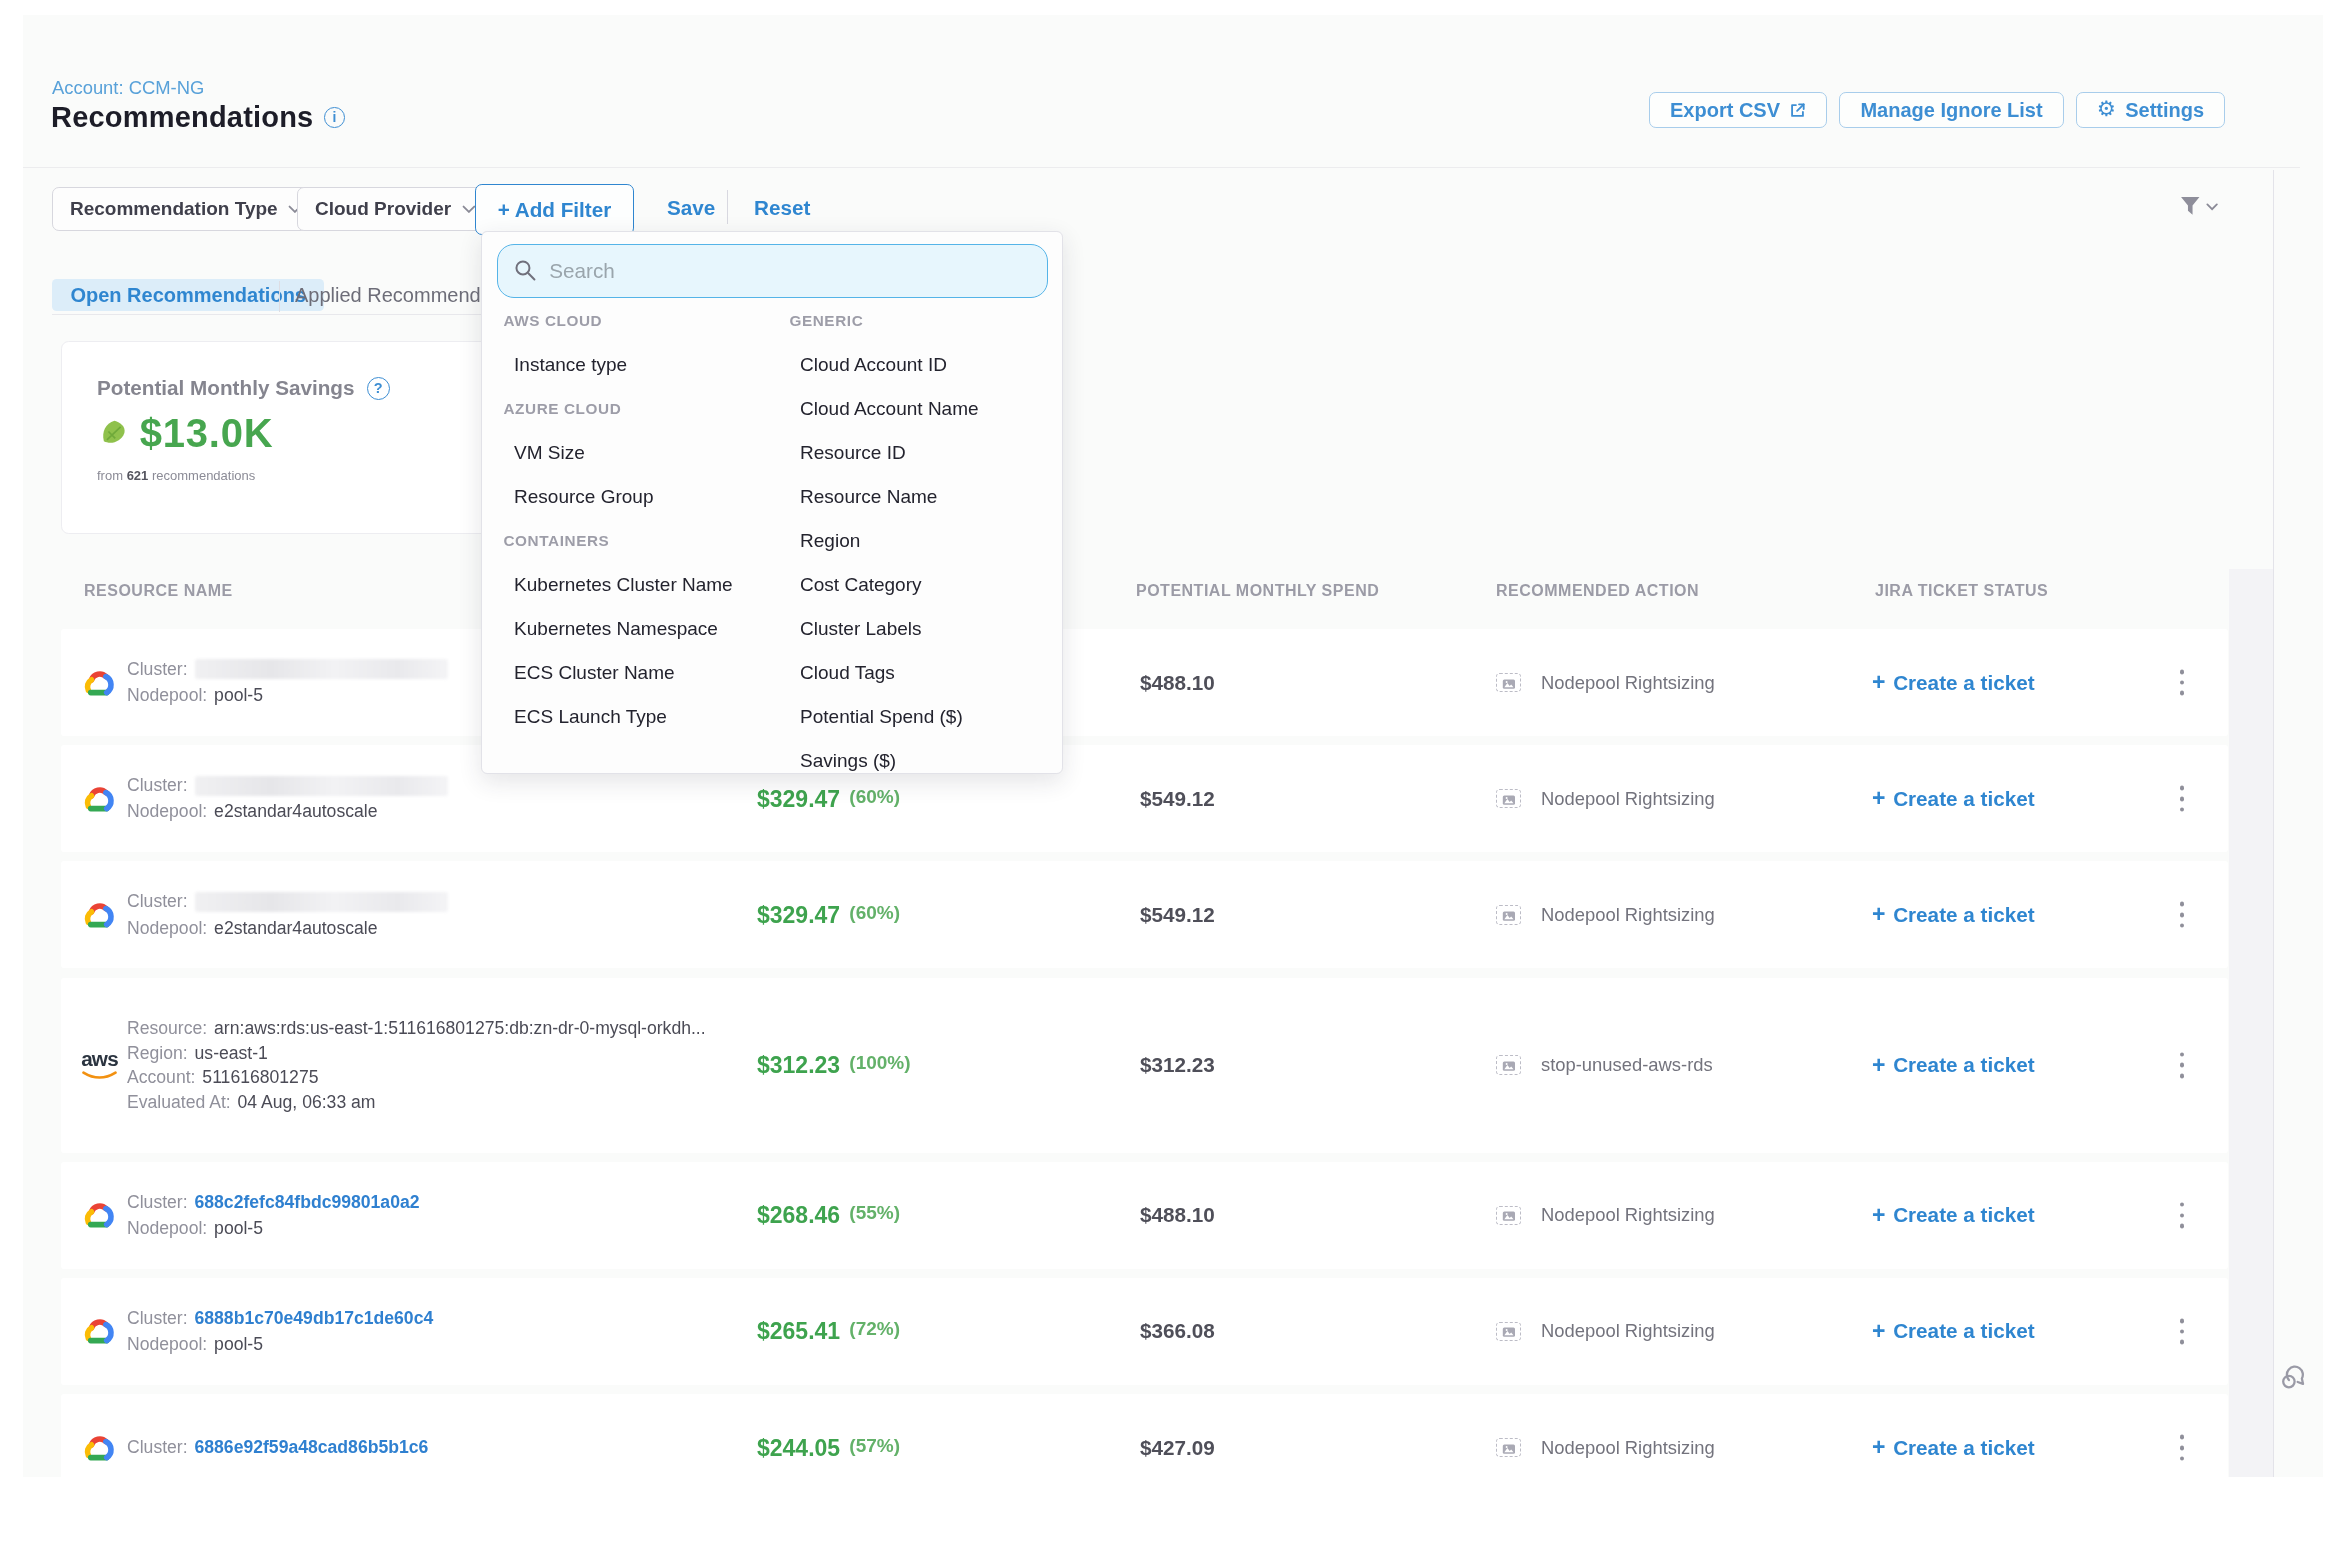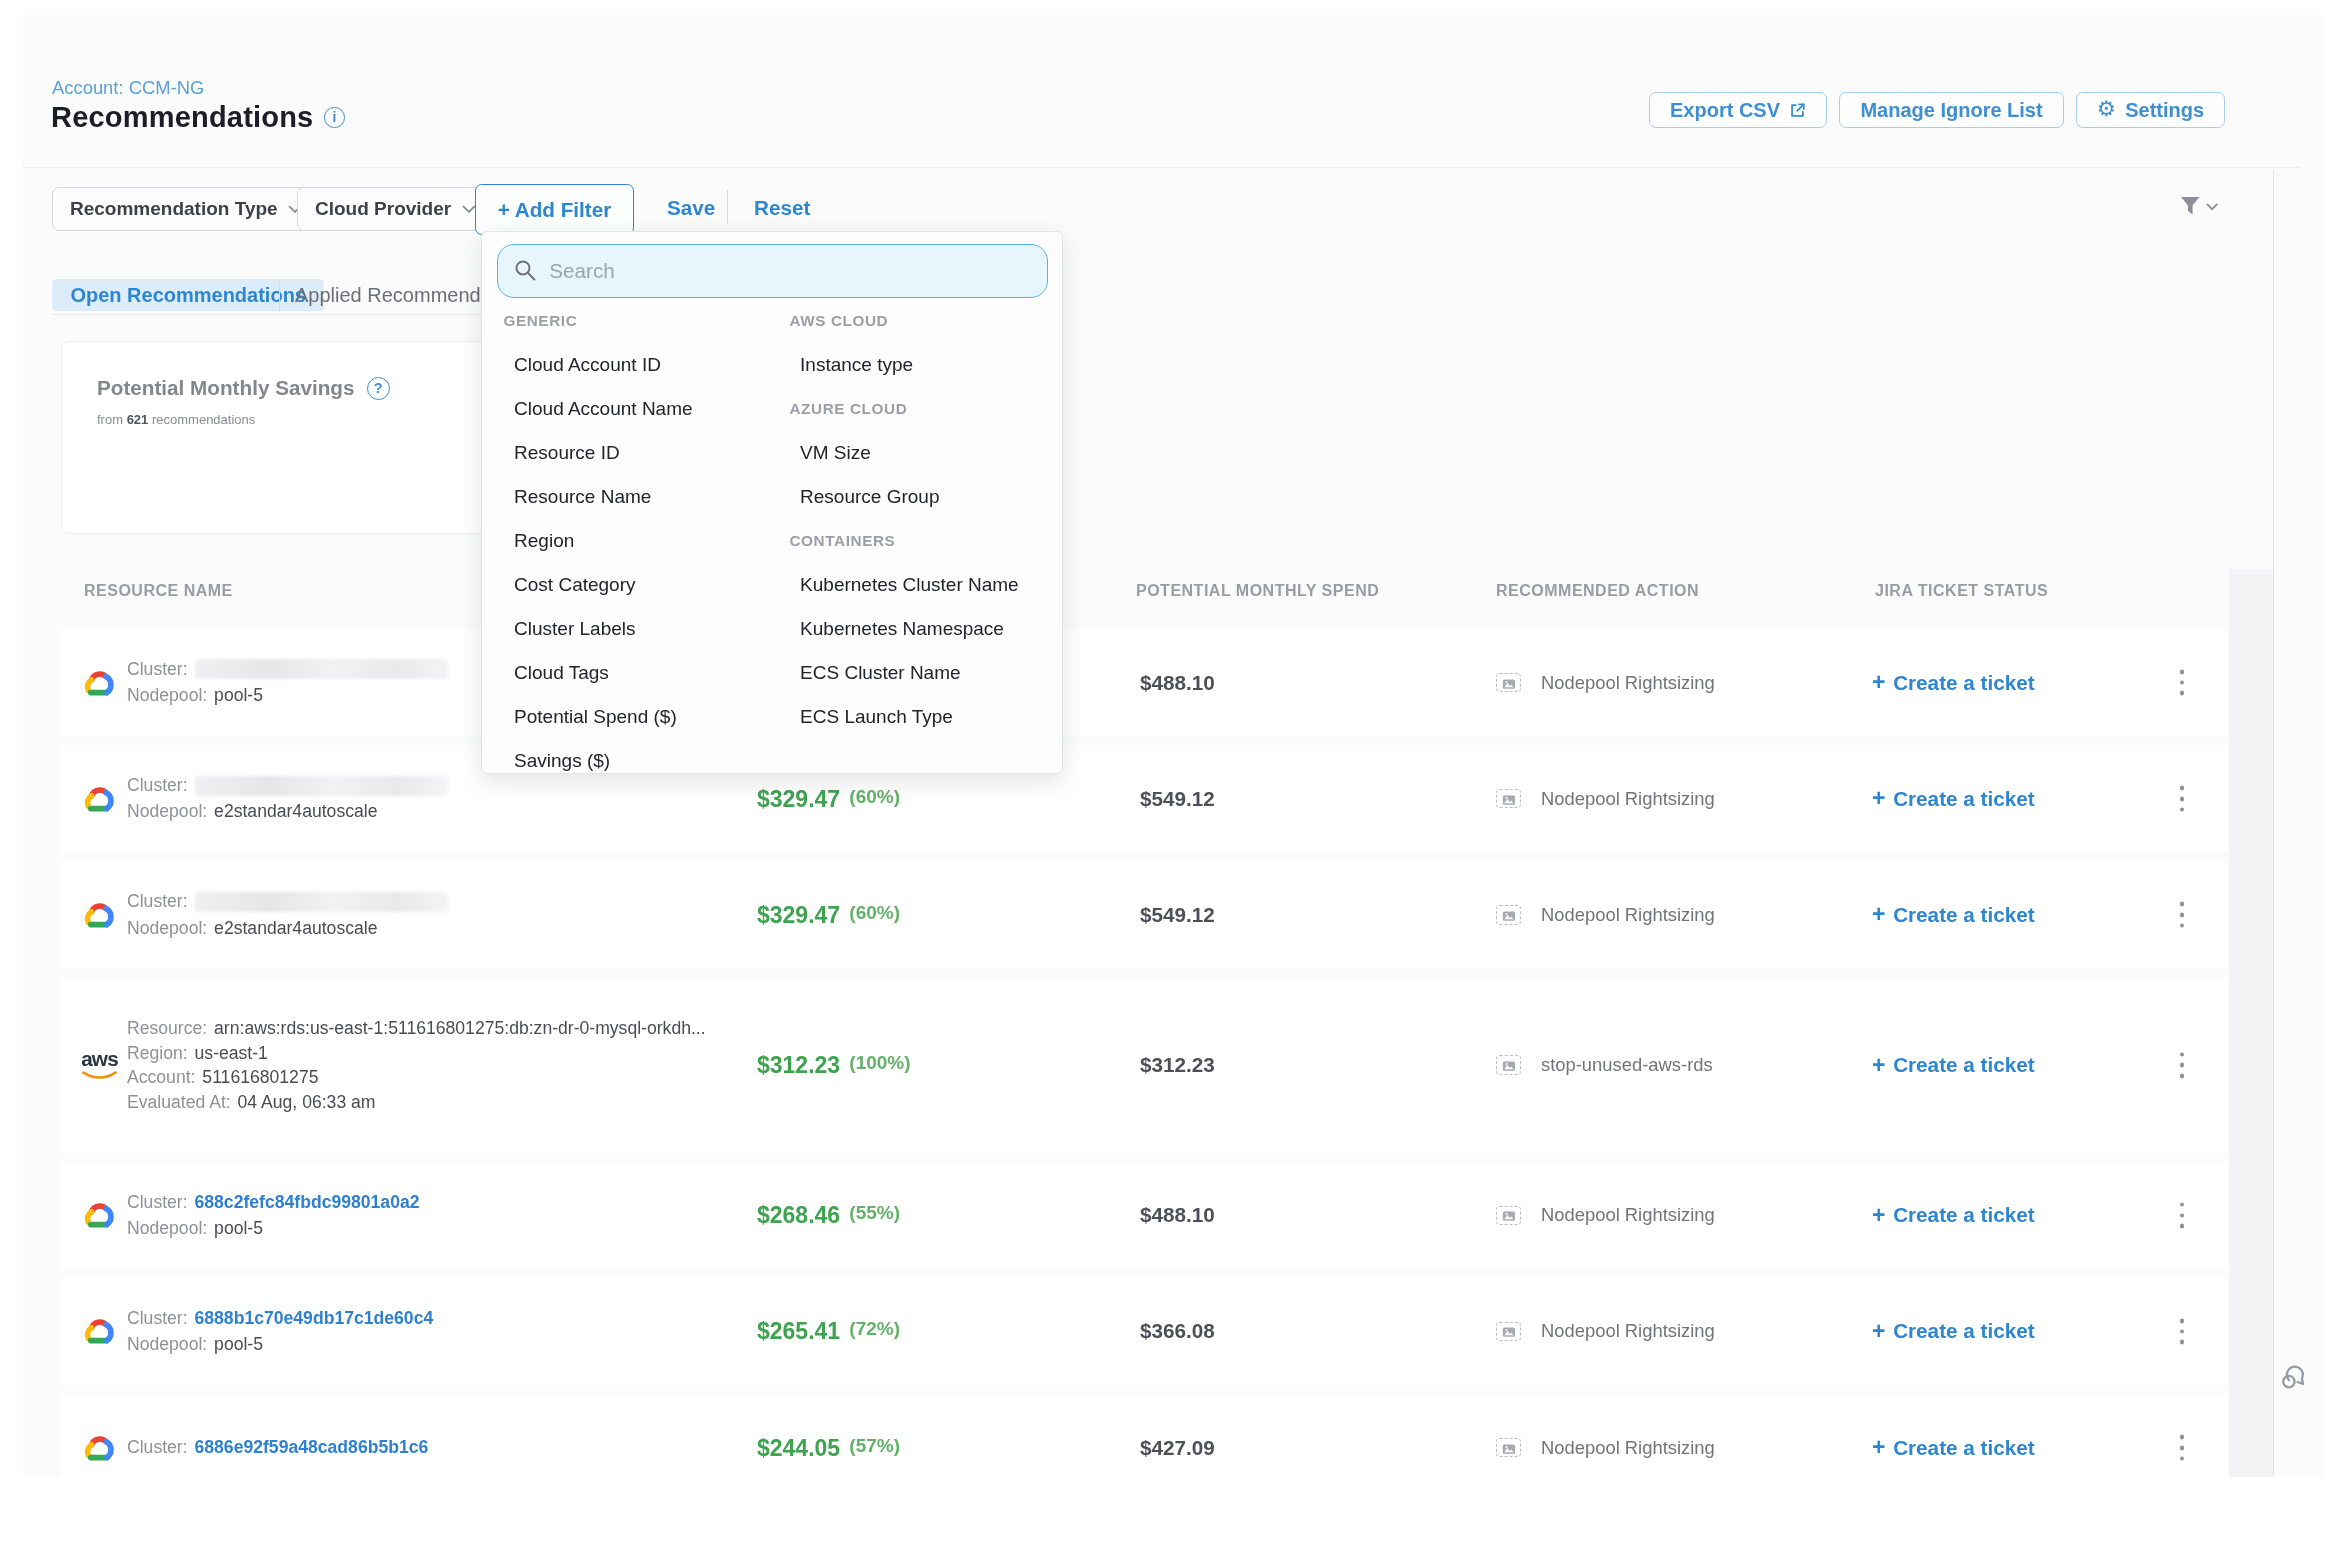--- a/index.html
+++ b/index.html
@@ -176,20 +176,27 @@
     <div class="tab-sep"></div>
     <div class="tab-inactive">Applied Recommendations</div>
   </div>
   <div class="tabs-underline"></div>
 
   <div class="card">
     <div class="card-title-row">
       <span class="card-title">Potential Monthly Savings</span>
       <span class="q-ico">?</span>
     </div>
+    <div class="amount-row">
+      <svg width="35" height="32" viewBox="0 0 46 42">
+          <path d="M23 5 C11 9 6 19 9 32 C19 37 32 32 36 21 C38 13 31 7 23 5 Z" fill="#8fc14c"></path>
+          <path d="M13 30 L31 13 M15 19 L24 28" stroke="#6fa93a" stroke-width="2.2" fill="none"></path>
+        </svg>
+      <span class="amount">$13.0K</span>
+    </div>
     <div class="card-sub">
       <span>from</span>
       <b>621</b>
       <span>recommendations</span>
     </div>
   </div>
 
   <div class="thead">
     <span class="th h0">RESOURCE NAME</span>
     <span class="th h1">POTENTIAL MONTHLY SPEND</span>
@@ -510,45 +517,45 @@
 
   <div class="panel">
     <div class="search-wrap">
       <svg class="search-ico" width="24.5" height="24.5" viewBox="0 0 32 32" fill="none" stroke="#70707c" stroke-width="2.6" stroke-linecap="round">
           <circle cx="13" cy="13" r="8.5"></circle>
           <path d="M20 20 L28 28"></path>
         </svg>
       <input class="search-input" type="text" placeholder="Search" style="">
     </div>
     <div class="fd-cols" id="fd-cols">
+        <div class="fd-col">
+          <div class="fd-head">AWS CLOUD</div>
+          <div class="fd-item">Instance type</div>
+          <div class="fd-head">AZURE CLOUD</div>
+          <div class="fd-item">VM Size</div>
+          <div class="fd-item">Resource Group</div>
+          <div class="fd-head">CONTAINERS</div>
+          <div class="fd-item">Kubernetes Cluster Name</div>
+          <div class="fd-item">Kubernetes Namespace</div>
+          <div class="fd-item">ECS Cluster Name</div>
+          <div class="fd-item">ECS Launch Type</div>
+        </div>
         <div class="fd-col">
           <div class="fd-head">GENERIC</div>
           <div class="fd-item">Cloud Account ID</div>
           <div class="fd-item">Cloud Account Name</div>
           <div class="fd-item">Resource ID</div>
           <div class="fd-item">Resource Name</div>
           <div class="fd-item">Region</div>
           <div class="fd-item">Cost Category</div>
           <div class="fd-item">Cluster Labels</div>
           <div class="fd-item">Cloud Tags</div>
           <div class="fd-item">Potential Spend ($)</div>
           <div class="fd-item">Savings ($)</div>
         </div>
-        <div class="fd-col">
-          <div class="fd-head">AWS CLOUD</div>
-          <div class="fd-item">Instance type</div>
-          <div class="fd-head">AZURE CLOUD</div>
-          <div class="fd-item">VM Size</div>
-          <div class="fd-item">Resource Group</div>
-          <div class="fd-head">CONTAINERS</div>
-          <div class="fd-item">Kubernetes Cluster Name</div>
-          <div class="fd-item">Kubernetes Namespace</div>
-          <div class="fd-item">ECS Cluster Name</div>
-          <div class="fd-item">ECS Launch Type</div>
-        </div>
       </div>
   </div>
 
   <div class="support">
     <svg width="32" height="32" viewBox="0 0 42 42" fill="none" stroke="#9a9aa6" stroke-width="3" stroke-linecap="round" stroke-linejoin="round">
         <path d="M13 25 a10.5 10.5 0 1 1 17 -2 l1.5 7 -7 -2.5"></path>
         <circle cx="13" cy="27" r="7.5"></circle>
       </svg>
   </div>
 </div>

